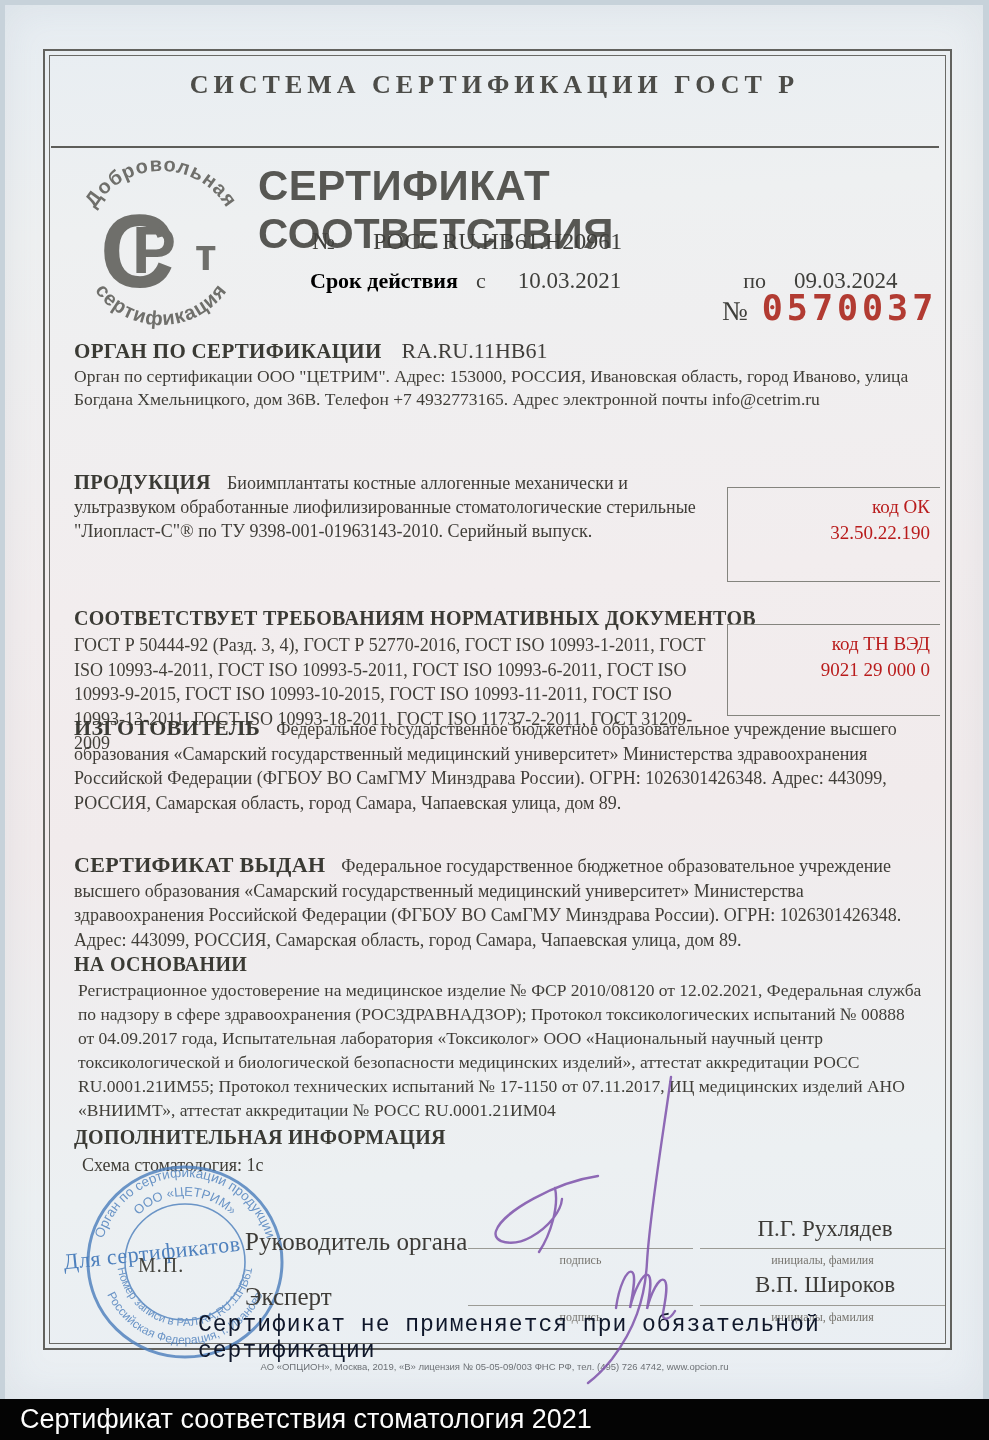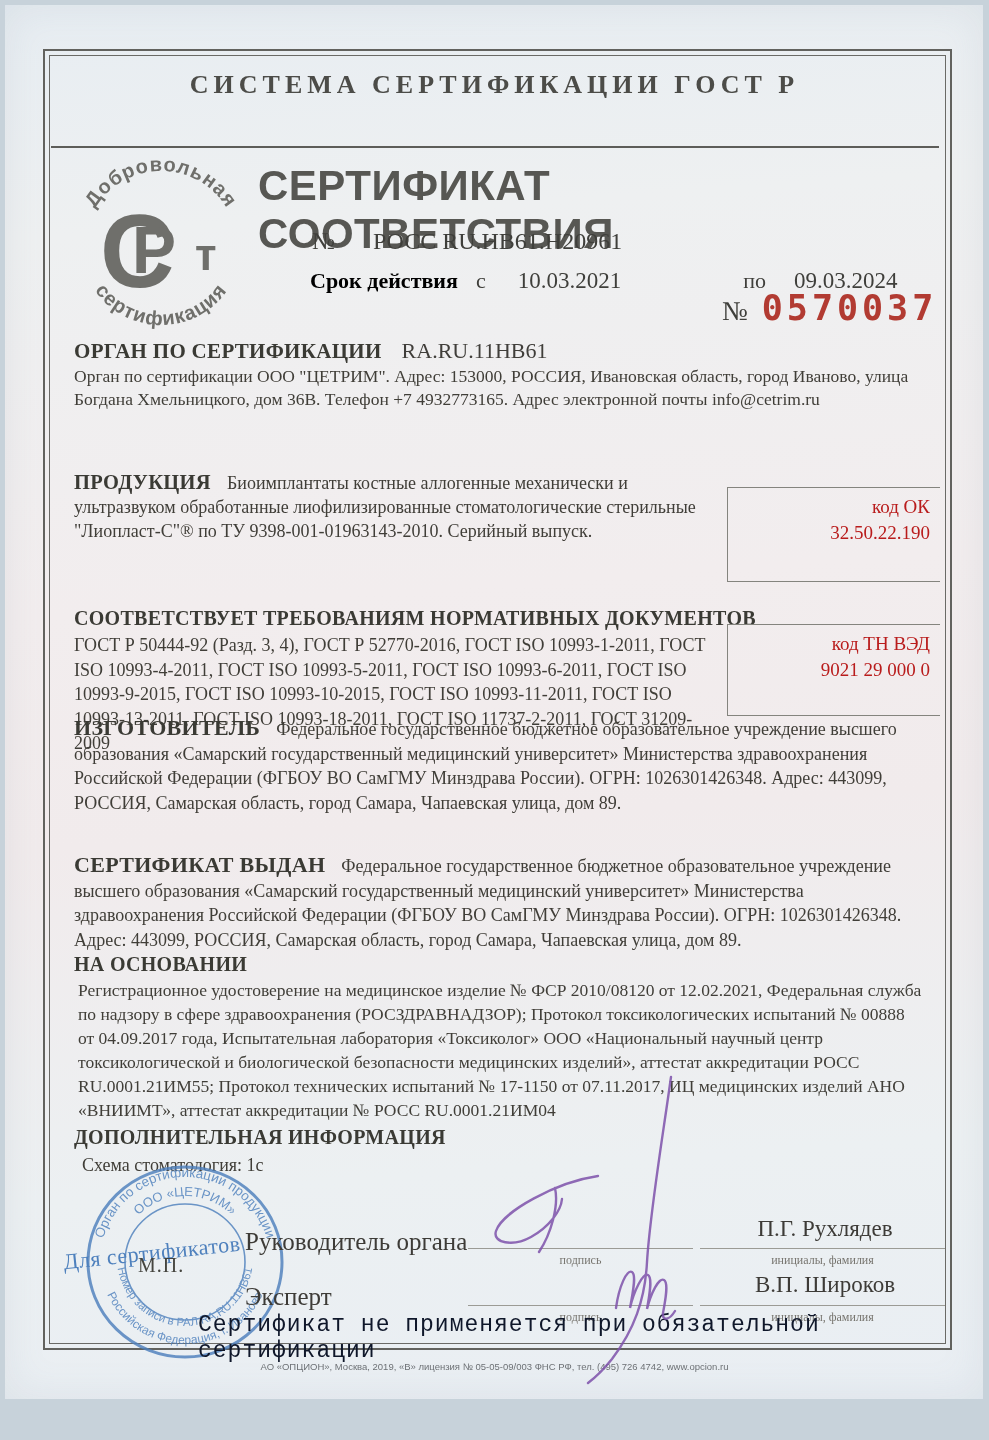--- a/index.html
+++ b/index.html
@@ -172,14 +172,17 @@
   <div class="abs print-info" style="left:0;top:1361px;">АО «ОПЦИОН», Москва, 2019, «В»   лицензия № 05-05-09/003 ФНС РФ, тел. (495) 726 4742, www.opcion.ru</div>
 
   <svg class="abs" style="left:0;top:0;pointer-events:none;" width="989" height="1440" viewBox="0 0 989 1440">
     <g stroke="#7e52ab" stroke-width="2.4" fill="none" opacity="0.85" stroke-linecap="round">
       <path d="M 598 1176 C 556 1182 502 1212 496 1231 C 492 1243 513 1247 531 1237 C 549 1227 561 1211 562 1199 M 555 1188 C 559 1206 551 1234 539 1252"></path>
       <path d="M 616 1308 C 619 1286 627 1269 632 1272 C 637 1275 632 1296 630 1308 C 634 1291 643 1272 648 1275 C 653 1278 649 1297 647 1309 C 651 1293 659 1277 664 1280 C 669 1283 665 1302 663 1313 C 662 1321 669 1321 675 1311"></path>
       <path d="M 671 1077 C 663 1135 650 1212 647 1262 C 645 1300 634 1330 612 1359 C 604 1369 596 1377 588 1383"></path>
     </g>
   </svg>
 
+  <div class="abs caption-bar">
+    <span class="caption-txt">Сертификат соответствия стоматология 2021</span>
+  </div>
 
 </div>
 
 </body></html>

